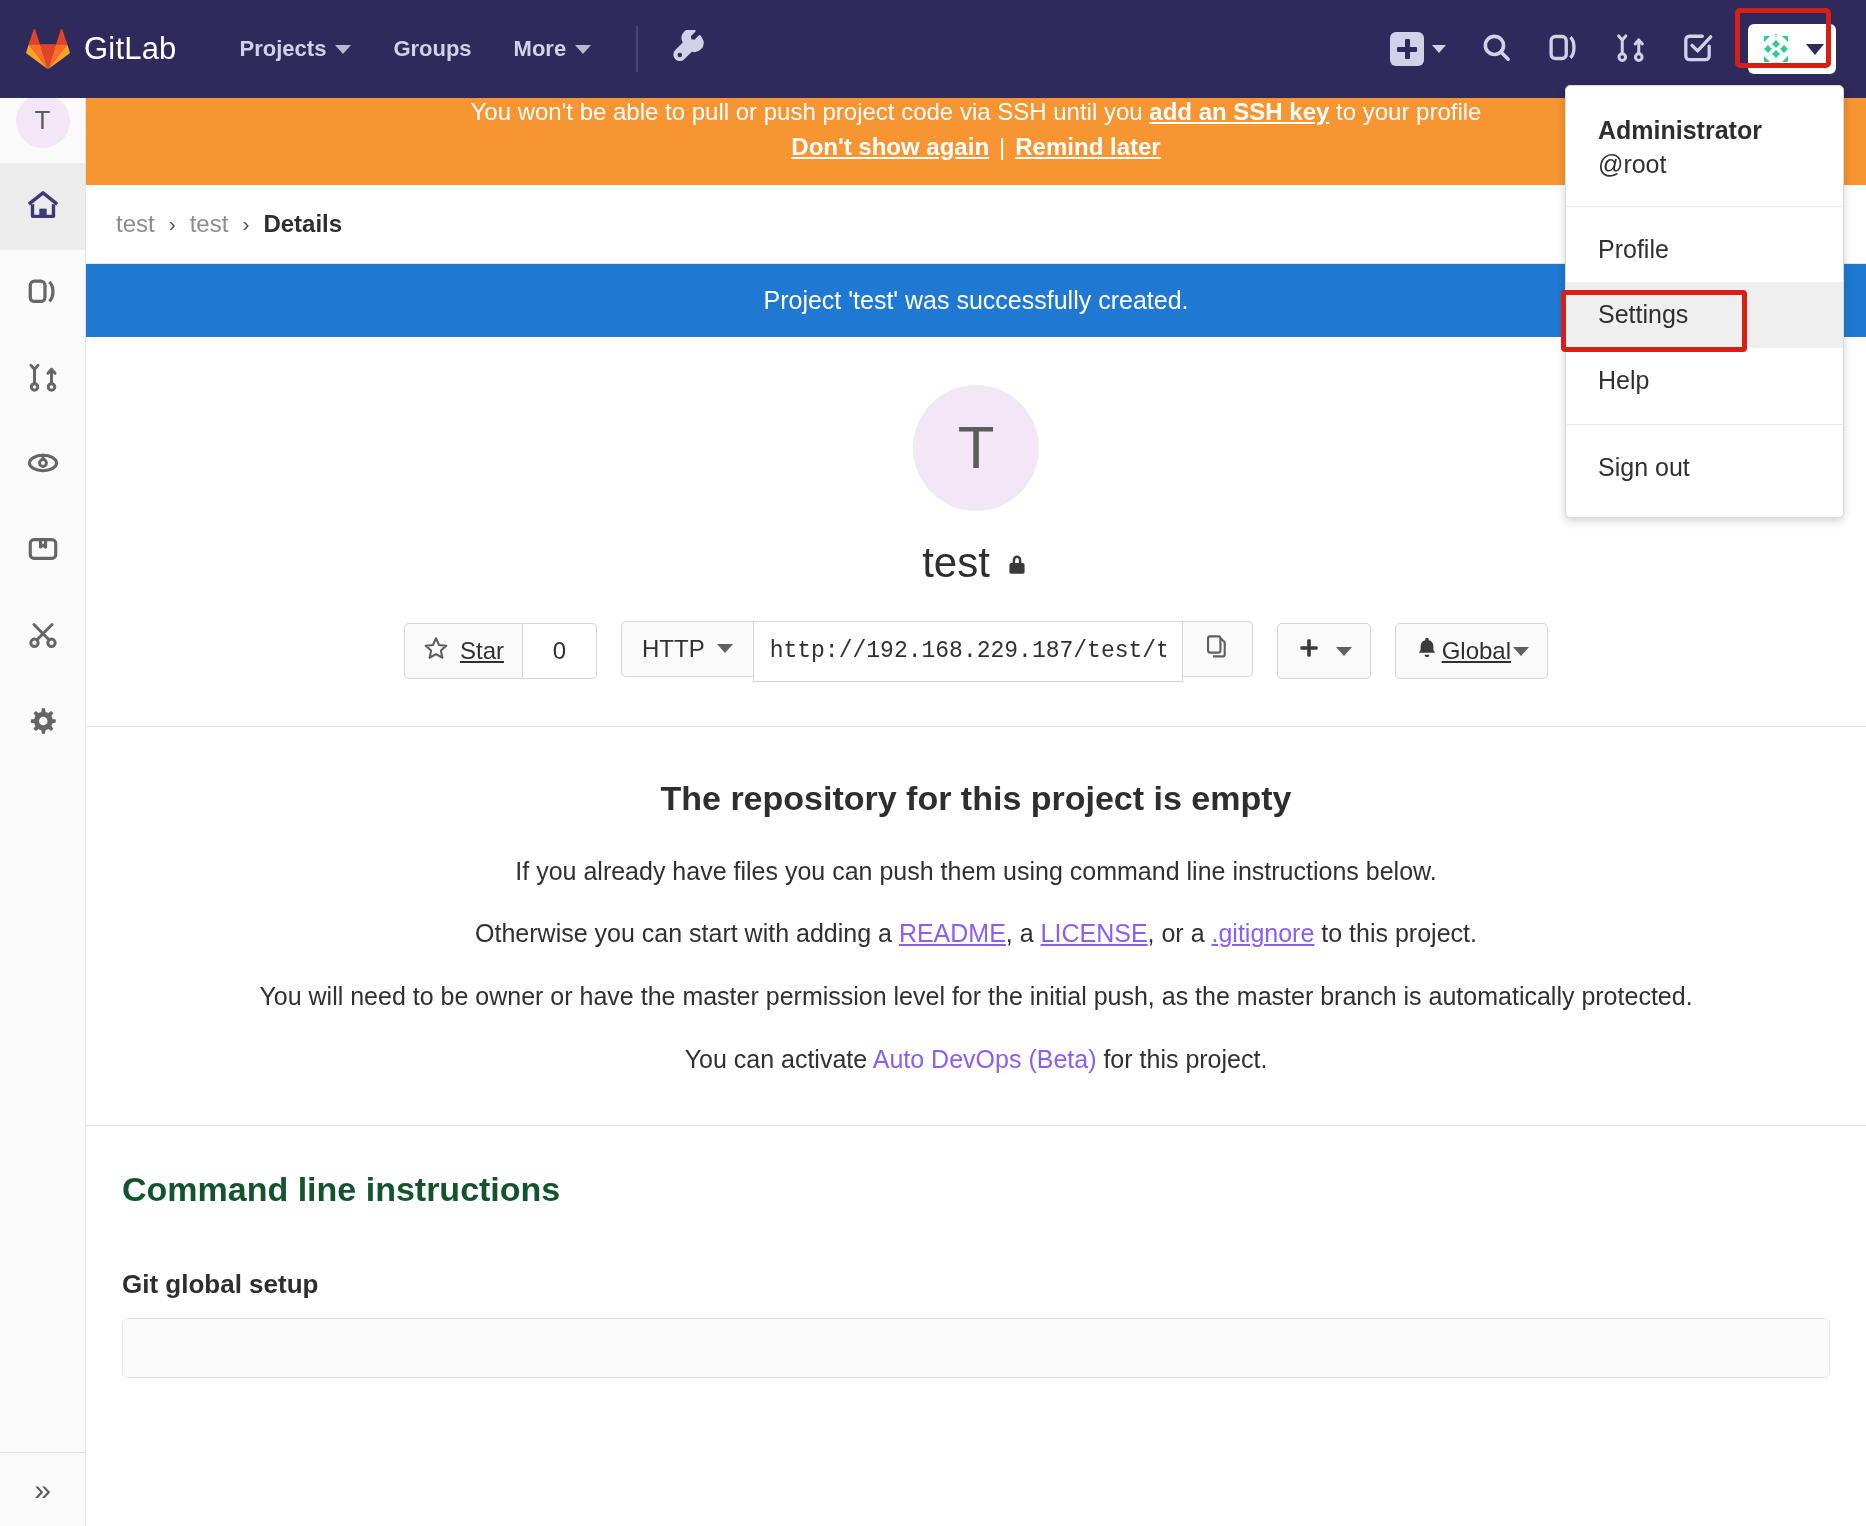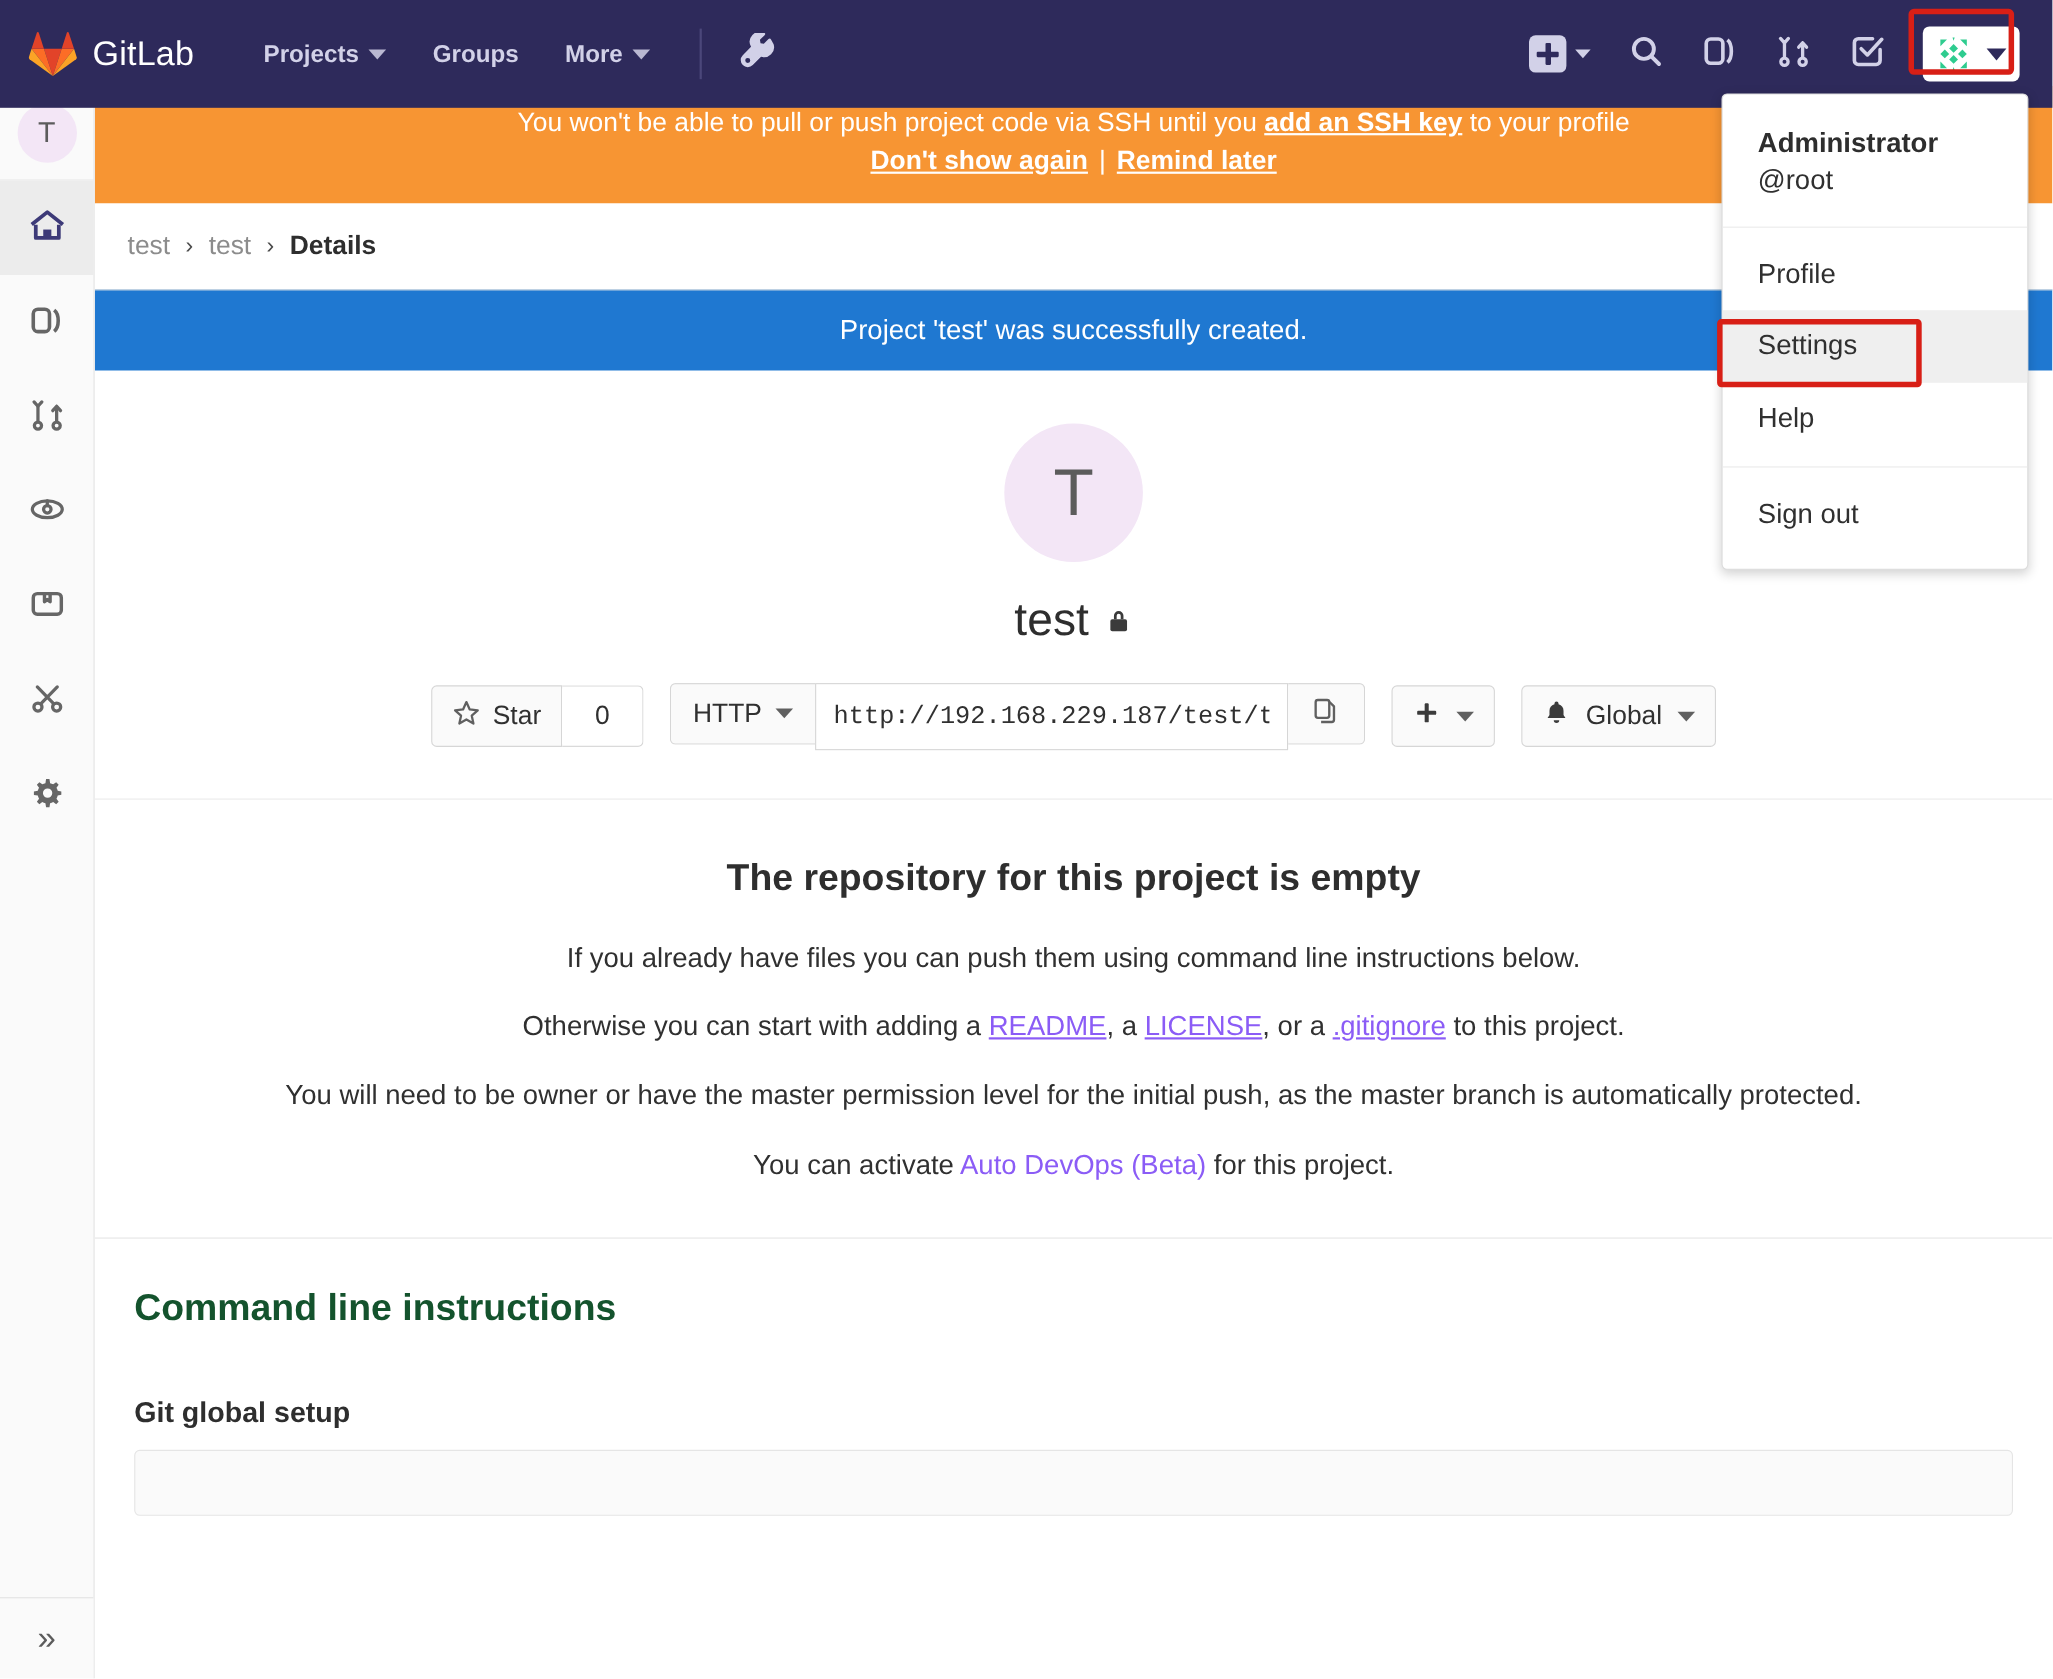--- a/index.html
+++ b/index.html
@@ -132,21 +132,21 @@
   #project-title {
     margin-top: 28px; font-size: 42px; color: #2e2e2e;
     display: flex; align-items: center; justify-content: center; gap: 14px;
   }
   #project-actions {
     margin-top: 34px; display: flex; align-items: center; justify-content: center;
   }
   .btn {
     background: #fafafa; border: 1px solid #d6d6d6; border-radius: 5px;
     height: 56px; display: flex; align-items: center; padding: 0 18px;
-    font-size: 24px; color: #303030; cursor: pointer; white-space: nowrap;
+    font-size: 24px; color: #303030; cursor: pointer; white-space: nowrap; text-decoration: underline;
   }
   .star-group { display: flex; align-items: center; margin-right: 24px; }
   .star-btn { border-radius: 5px 0 0 5px; gap: 11px; }
   .star-count {
     background: #fff; border: 1px solid #d6d6d6; border-left: none;
     border-radius: 0 5px 5px 0; height: 56px; min-width: 74px;
     display: flex; align-items: center; justify-content: center;
     font-size: 24px; color: #303030;
   }
   .clone-group { display: flex; align-items: stretch; margin-right: 24px; }
@@ -159,21 +159,21 @@
     background: #fff; border: 1px solid #d6d6d6; height: 61px; width: 430px;
     font-family: "Liberation Mono", monospace; font-size: 23px; color: #303030;
     padding: 0 16px; outline: none;
   }
   .clone-copy {
     background: #fafafa; border: 1px solid #d6d6d6; border-left: none;
     border-radius: 0 5px 5px 0; width: 70px; height: 56px;
     display: flex; align-items: center; justify-content: center; cursor: pointer;
   }
   .plus-btn { gap: 14px; margin-right: 24px; }
-  .notif-btn { gap: 14px; }
+  .notif-btn { gap: 2px; }
   .caret-g { width: 0; height: 0;
     border-left: 8px solid transparent; border-right: 8px solid transparent;
     border-top: 9px solid #606060; }
 
   
   #empty-repo {
     padding: 52px 40px 40px; text-align: center; background: #fff;
     border-bottom: 1px solid #e5e5e5;
   }
   #empty-repo h3 {

